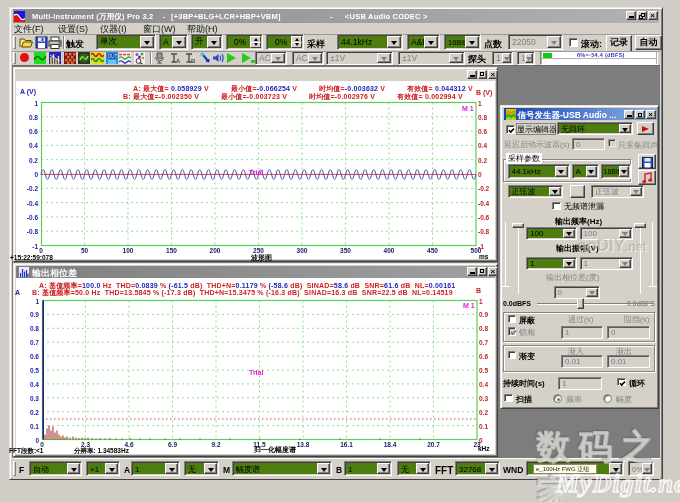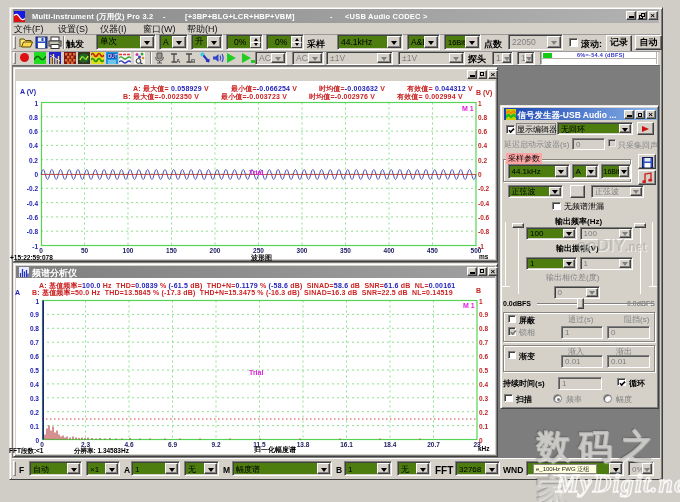--- a/index.html
+++ b/index.html
@@ -59,21 +59,21 @@
 <div class="a win"></div>
 
 <div class="a tbar">
  <svg class="a" style="left:1px;top:1.5px" width="11" height="11">
       <rect width="11" height="11" fill="#1818e0"></rect>
       <path d="M0 11 L0 4 Q3 1 5.5 5.5 Q8 10 11 7 L11 11 Z" fill="#e01010"></path>
       <path d="M0 4.5 Q3 1.5 5.5 6 Q8 10.5 11 7.5" stroke="#fff" stroke-width="1.2" fill="none"></path>
     </svg>
  <div class="txt" style="left:19px">Multi-Instrument (万用仪) Pro 3.2</div>
     <div class="txt" style="left:150px">-</div>
-    <div class="txt" style="left:172px">[+3BP+BLG+LCR+HBP+VBM]</div>
+    <div class="txt" style="left:158px">[+3BP+BLG+LCR+HBP+VBM]</div>
     <div class="txt" style="left:317px">-</div>
     <div class="txt" style="left:332px">&lt;USB Audio CODEC &gt;</div>
  <div class="wbtn" style="left:613px;top:2px;width:10px;height:9px">
       <span style="position:absolute;left:2px;bottom:1px;width:5px;height:2px;background:#000"></span>
     </div>
  <div class="wbtn" style="left:623.5px;top:2px;width:10px;height:9px">
       <span style="position:absolute;left:1.5px;top:2.5px;width:4px;height:4px;border:1px solid #000"></span>
       <span style="position:absolute;left:3.5px;top:1px;width:4px;height:4px;border:1px solid #000;background:#d5d1c9"></span>
     </div>
  <div class="wbtn" style="left:634.5px;top:2px;width:10px;height:9px;font-size:8px;line-height:8px">×</div>
@@ -358,21 +358,21 @@
 <div class="blk" style="left:479px;top:252.5px">ms</div>
 <div class="mag" style="left:462px;top:104.5px">M 1</div>
 <div class="mag" style="left:249px;top:168.5px">Trial</div>
 
 <div class="a cwin" style="left:13px;top:263px;width:485px;height:194px">
  <div class="ctit" style="top:2px">
   <svg style="position:absolute;left:3px;top:0.5px" width="10" height="10">
         <rect width="10" height="10" fill="#e8e8ff"></rect>
         <path d="M1.5 10 V6 M3.5 10 V2 M5.5 10 V4.5 M7.5 10 V3 M9 10 V6.5" stroke="#2233bb" stroke-width="1.2"></path>
       </svg>
-  <span class="tt">频谱分析仪</span>
+  <span class="tt">输出相位差</span>
  </div>
  <div class="cclient" style="top:13.5px"></div>
 </div>
 <div class="wbtn" style="left:467px;top:266.5px;width:10px;height:9px">
     <span style="position:absolute;left:2px;bottom:1px;width:5px;height:2px;background:#000"></span>
   </div>
 <div class="wbtn" style="left:477.5px;top:266.5px;width:9px;height:9px">
     <span style="position:absolute;left:1.5px;top:1.5px;width:4px;height:4px;border:1px solid #000"></span>
   </div>
 <div class="wbtn" style="left:488px;top:266.5px;width:9.5px;height:9px;font-size:8px;line-height:8px">×</div>
@@ -475,21 +475,21 @@
 <div class="a btn" style="left:637px;top:122px;width:17px;height:13px">
     <span style="position:absolute;left:4px;top:2.5px;border-top:3.5px solid transparent;border-bottom:3.5px solid transparent;border-left:7px solid #cc1111"></span>
   </div>
 <div class="glab" style="left:504px;top:139px">延迟启动示波器(s)</div>
 <div class="inp" style="left:572px;top:137.5px;width:33px;height:12px">
     <span>0</span>
   </div>
 <div class="cb" style="left:607.5px;top:139px;width:8px;height:8px;border-color:#9a9a9a #e8e8e4 #e8e8e4 #9a9a9a;background:#d5d1c9"></div>
 <div class="glab" style="left:618px;top:139.5px">只采集回声</div>
 <div class="gbox" style="left:503px;top:158.5px;width:128px;height:23px"></div>
-<div class="klab" style="left:506px;top:152.5px;background:#fca5a5;padding:0 2px">采样参数</div>
+<div class="klab" style="left:506px;top:152.5px;background:#ffffff;padding:0 2px">采样参数</div>
 <div class="a combo" style="left:507.5px;top:163.5px;width:62px;height:15.5px">
     <span class="t sm">44.1kHz</span>
     <span class="b" style="width:13px"></span>
   </div>
 <div class="a combo" style="left:571.5px;top:163.5px;width:27px;height:15.5px">
     <span class="t sm">A</span>
     <span class="b" style="width:11px"></span>
   </div>
 <div class="a combo" style="left:600.5px;top:163.5px;width:30px;height:15.5px">
     <span class="t" style="left:2px;font-size:7px">16Bit</span>

